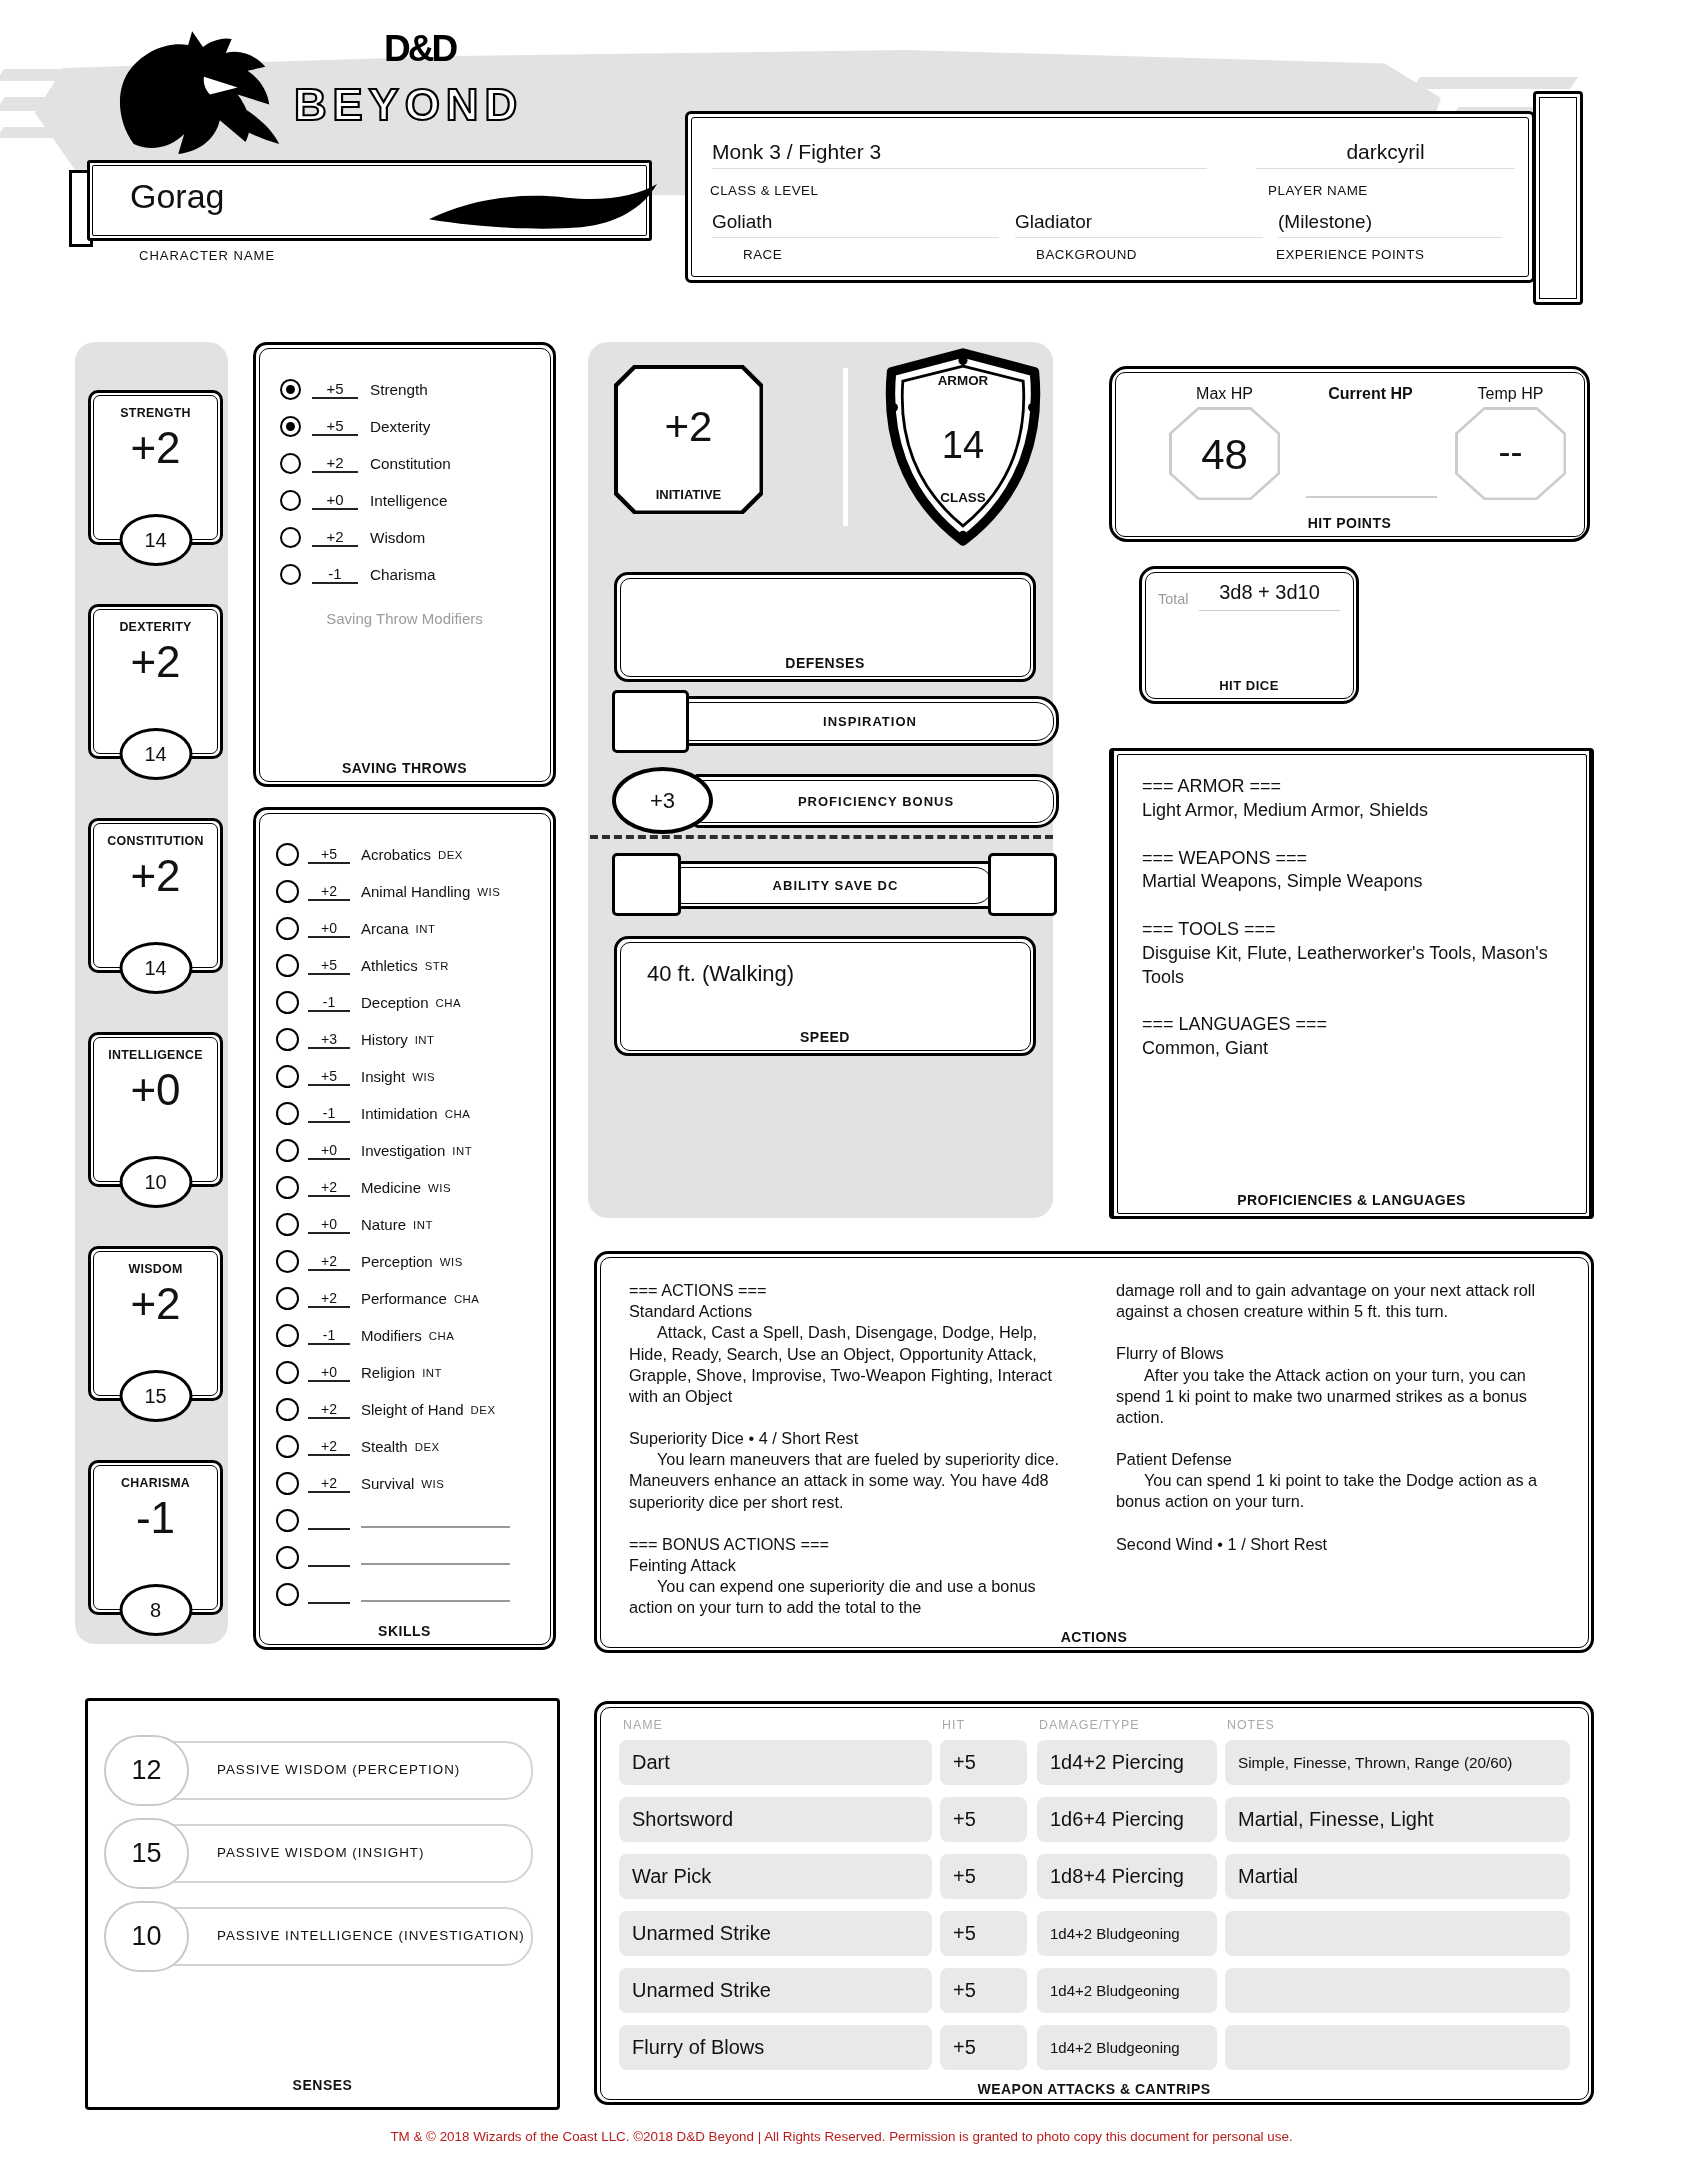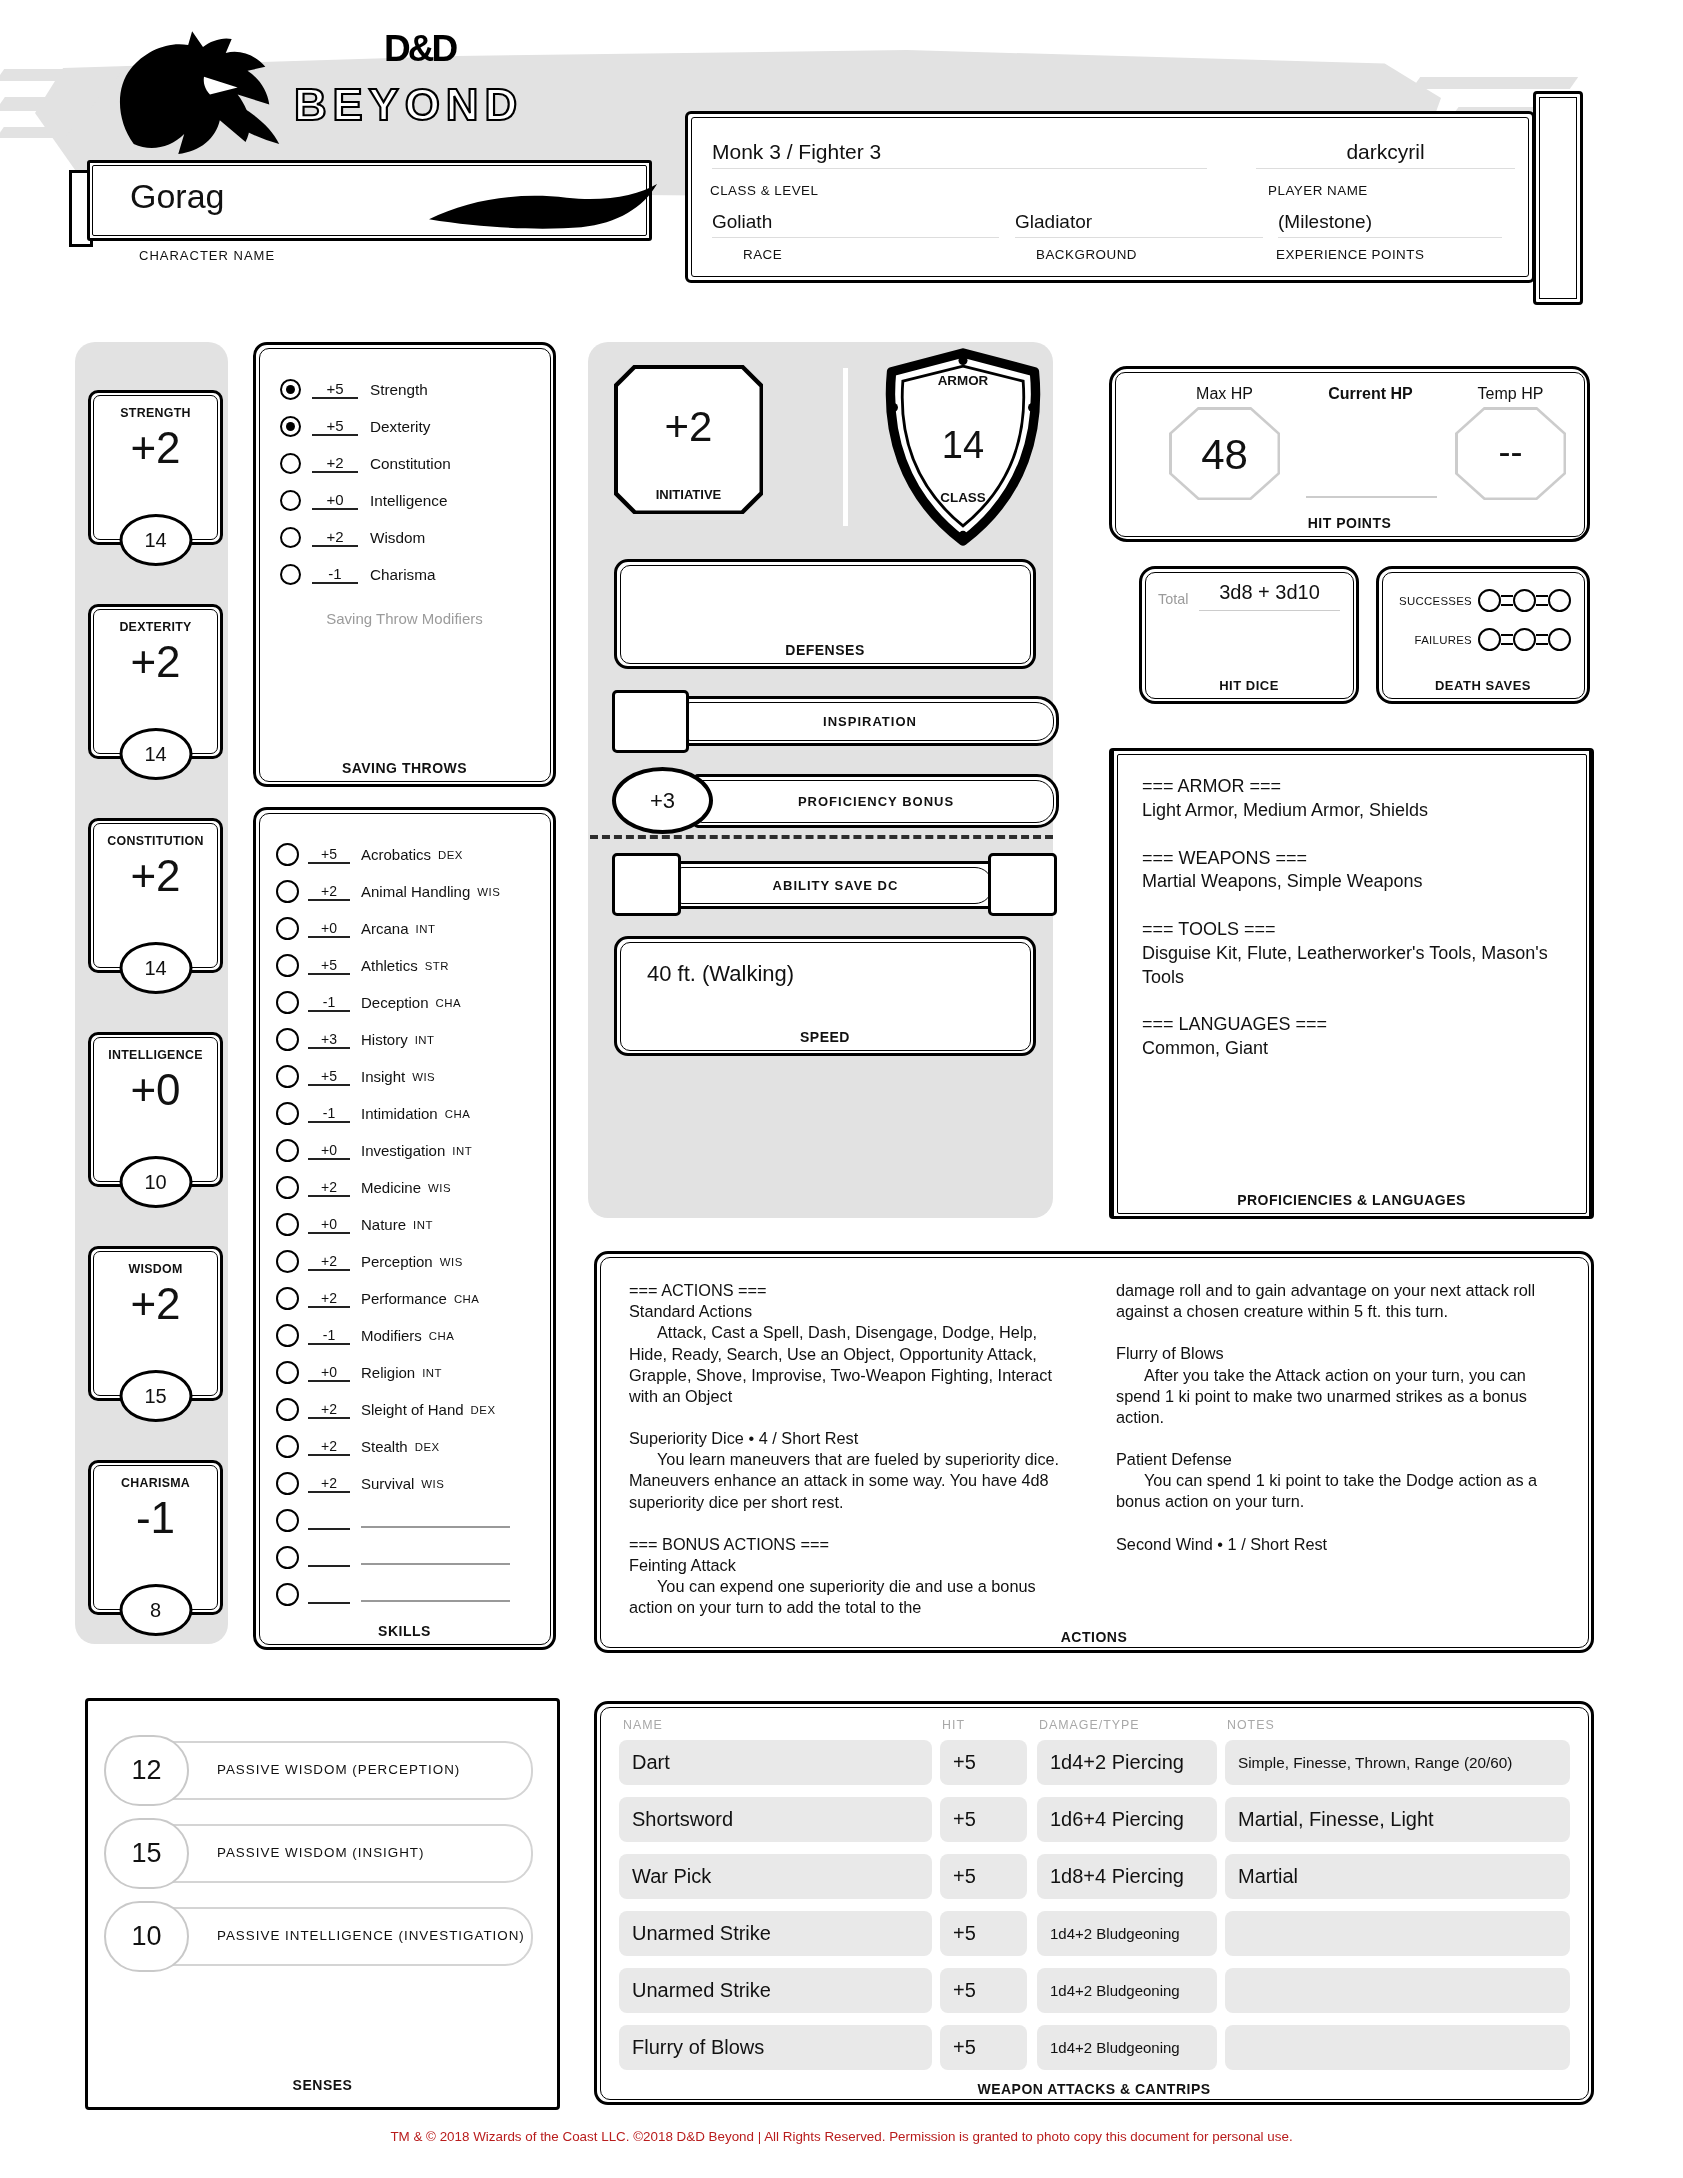--- a/index.html
+++ b/index.html
@@ -467,21 +467,21 @@
       <circle cx="50" cy="7" r="2.4"></circle>
         <circle cx="13" cy="32" r="2.4"></circle>
         <circle cx="87" cy="32" r="2.4"></circle>
         <circle cx="50" cy="100" r="2.4"></circle>
     </svg>
     <div class="sh-t" style="top:26px;">ARMOR</div>
     <div class="sh-v">14</div>
     <div class="sh-t" style="top:143px;">CLASS</div>
   </div>
 
-  <div class="fancy" style="left:614px;top:559px;width:416px;height:104px;">
+  <div class="fancy" style="left:614px;top:572px;width:416px;height:104px;">
     <div class="box-label">DEFENSES</div>
   </div>
 
   <div class="banner-sq" style="left:612px;top:690px;width:71px;height:57px;z-index:3;"></div>
   <div class="banner-bar" style="left:681px;top:696px;width:372px;height:44px;">
     <div class="bl">INSPIRATION</div>
   </div>
 
   <div class="pb-ellipse">+3</div>
   <div class="banner-bar" style="left:693px;top:774px;width:360px;height:48px;">
@@ -518,39 +518,20 @@
     </div>
     <div class="box-label">HIT POINTS</div>
   </div>
 
   <div class="fancy hd-box">
     <div class="hd-total">Total</div>
     <div class="hd-val">3d8 + 3d10</div>
     <div class="box-label" style="font-size:13px;">HIT DICE</div>
   </div>
 
-  <div class="fancy ds-box">
-    <div class="ds-row" style="top:20px;">
-      <span class="ds-lab">SUCCESSES</span>
-      <span class="ds-c"></span>
-        <span class="ds-conn"></span>
-      <span class="ds-c"></span>
-        <span class="ds-conn"></span>
-      <span class="ds-c"></span>
-    </div>
-    <div class="ds-row" style="top:59px;">
-      <span class="ds-lab">FAILURES</span>
-      <span class="ds-c"></span>
-        <span class="ds-conn"></span>
-      <span class="ds-c"></span>
-        <span class="ds-conn"></span>
-      <span class="ds-c"></span>
-    </div>
-    <div class="box-label" style="font-size:13px;">DEATH SAVES</div>
-  </div>
 
   <div class="fancy prof-box">
     <div class="prof-txt">
 
         <div class="prof-sec">
           <div>=== ARMOR ===</div>
           <div>Light Armor, Medium Armor, Shields</div>
         </div>
 
         <div class="prof-sec">

